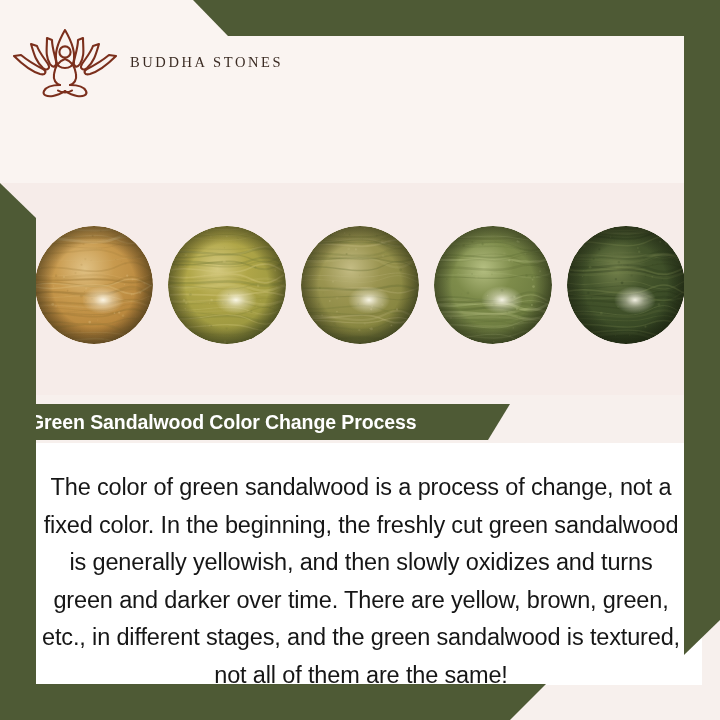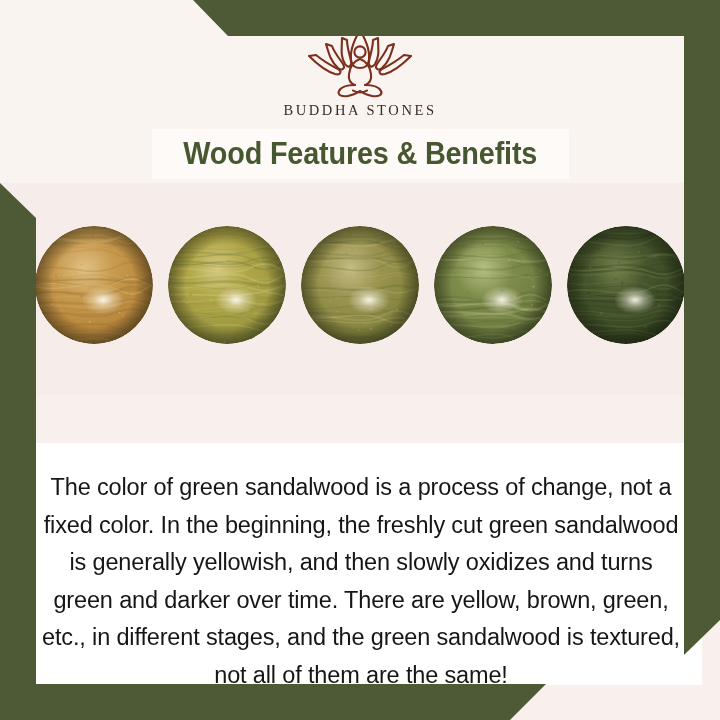--- a/index.html
+++ b/index.html
@@ -56,21 +56,20 @@
     position: absolute;
     top: 0; left: 0;
     width: 720px; height: 183px;
     background: #faf4f1;
   }
   .logo-wrap {
     position: absolute;
     top: 22px; left: 0;
     width: 720px;
     display: flex;
-    flex-direction: column;
     align-items: center;
   }
   .logo-mark { width: 130px; height: 78px; display: block; }
   .logo-word {
     margin-top: 2px;
     font-family: "Liberation Serif", "DejaVu Serif", serif;
     font-size: 14.5px;
     letter-spacing: 2.6px;
     color: #3b2b23;
     font-weight: 400;
@@ -185,23 +184,20 @@
 
           <path d="M60 63 C52 63 46 65 44 69 C42 73 47 75 53 74 C58 73.3 62 71 65 69"></path>
           <path d="M70 63 C78 63 84 65 86 69 C88 73 83 75 77 74 C72 73.3 68 71 65 69"></path>
 
           <path d="M58 68.5 C61 71 69 71 72 68.5"></path>
         </g>
       </svg>
       <div class="logo-word">BUDDHA STONES</div>
     </div>
 
-    <div class="title-band">
-      <h1>Wood Features &amp; Benefits</h1>
-    </div>
   </div>
 
   <div class="bead-zone">
     <div class="bead-row" id="bead-row">
         <div class="bead">
           <svg viewBox="0 0 118 118">
             <defs>
               <radialGradient id="bodyG0" cx="42%" cy="36%" r="74%">
                 <stop offset="0%" stop-color="#e0c184"></stop>
                 <stop offset="34%" stop-color="#c89a4e"></stop>
@@ -865,20 +861,23 @@
               <circle cx="55.1" cy="56.8" r="1.39" fill="#2c3a1c" opacity="0.36"></circle>
               <circle cx="1.4" cy="113.2" r="0.44" fill="#2c3a1c" opacity="0.32"></circle>
               <circle cx="59" cy="59" r="59" fill="url(#rimG4)"></circle>
               <ellipse cx="68" cy="74" rx="21" ry="14" fill="url(#hiG4)"></ellipse>
             </g>
           </svg>
         </div>
       </div>
   </div>
 
+  <div class="section-banner">
+    <h2>Green Sandalwood Color Change Process</h2>
+  </div>
 
   <div class="body-panel">
     <p>The color of green sandalwood is a process of change, not a fixed color. In the beginning, the freshly cut green sandalwood is generally yellowish, and then slowly oxidizes and turns green and darker over time. There are yellow, brown, green, etc., in different stages, and the green sandalwood is textured, not all of them are the same!</p>
   </div>
 
   <div class="frame-top"></div>
   <div class="frame-right"></div>
   <div class="frame-left"></div>
   <div class="frame-bottom"></div>
 

